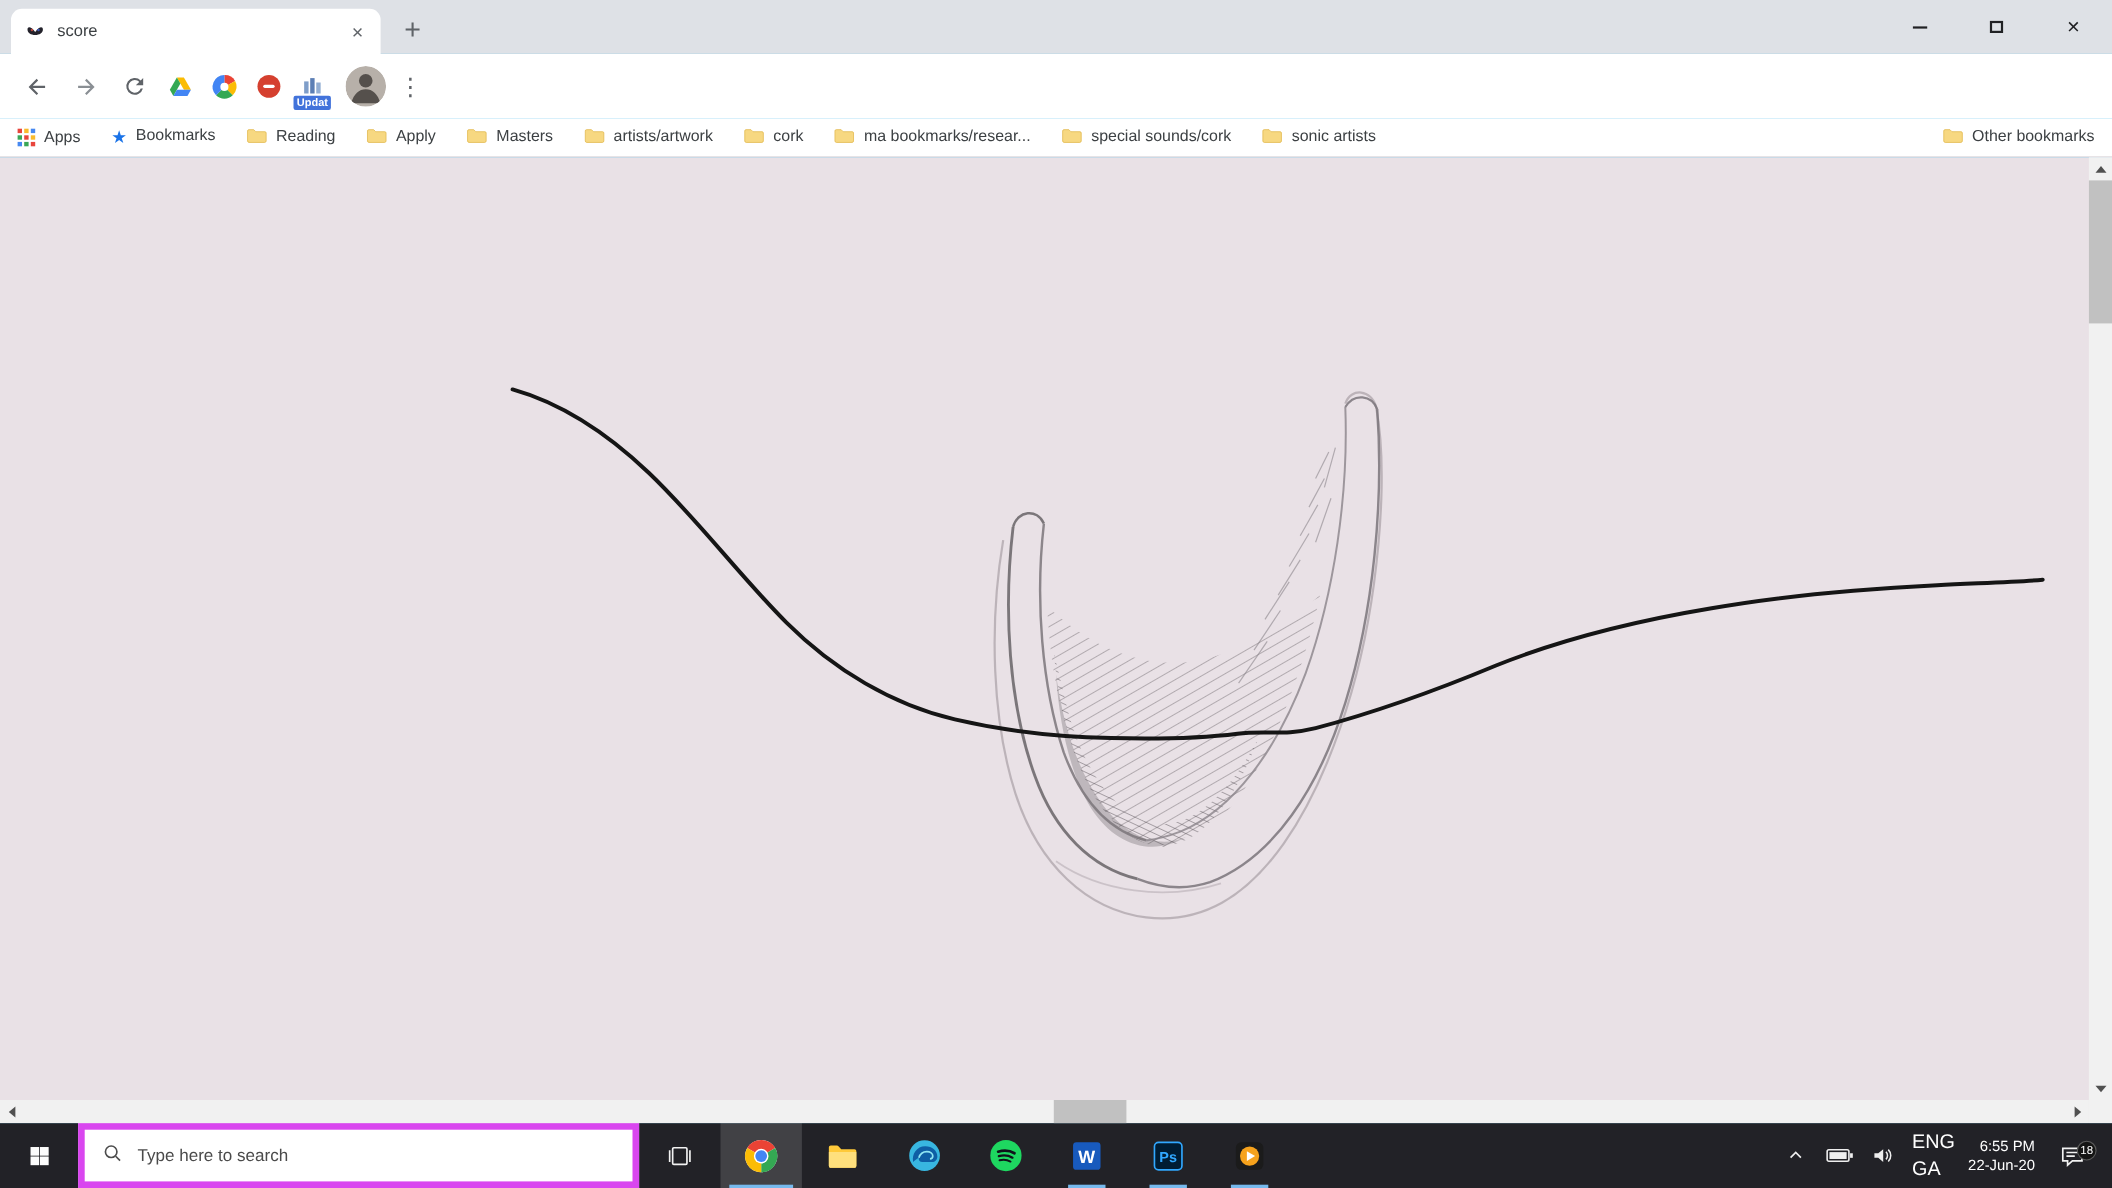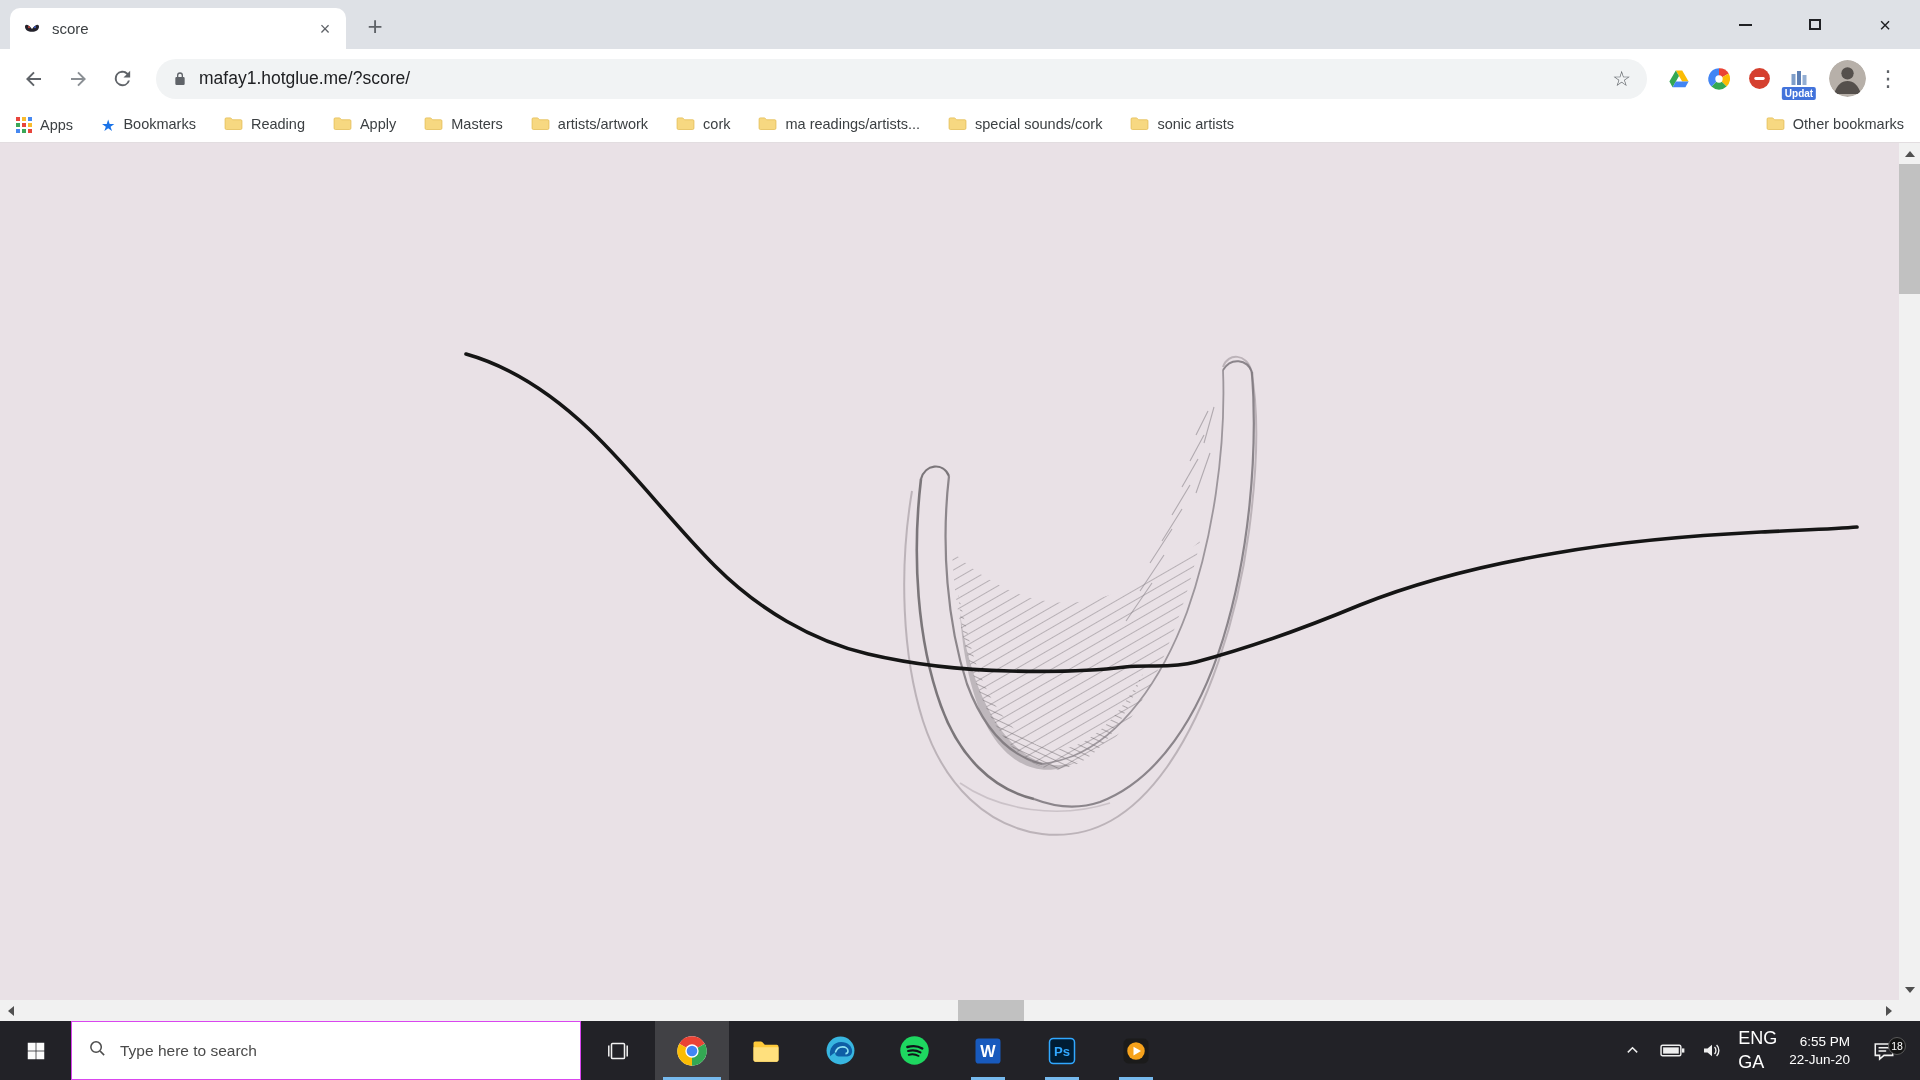--- a/index.html
+++ b/index.html
@@ -58,21 +58,21 @@
   .tri-up { width:0;height:0;border-left:5px solid transparent;border-right:5px solid transparent;border-bottom:6px solid #505050; }
   .tri-down { width:0;height:0;border-left:5px solid transparent;border-right:5px solid transparent;border-top:6px solid #505050; }
   .tri-left { width:0;height:0;border-top:5px solid transparent;border-bottom:5px solid transparent;border-right:6px solid #505050; }
   .tri-right { width:0;height:0;border-top:5px solid transparent;border-bottom:5px solid transparent;border-left:6px solid #505050; }
   .vthumb { position:absolute; top:21px; left:0; width:21px; height:130px; background:#c1c1c1; }
   .hthumb { position:absolute; left:958px; top:0; width:66px; height:21px; background:#c1c1c1; }
 
   
   .taskbar { height:59px; background:#222227; display:flex; align-items:stretch; color:#fff; }
   .tb-start { width:71px; display:flex; align-items:center; justify-content:center; }
-  .tb-search { width:510px; background:#fff; border:1px solid #d946ef; display:flex; align-items:center; gap:13px; padding:0 16px; }
+  .tb-search { width:510px; background:#fff; border:6px solid #d946ef; display:flex; align-items:center; gap:13px; padding:0 16px; }
   .tb-search-text { color:#4a4a4a; font-size:15.5px; }
   .tb-app { width:74px; display:flex; align-items:center; justify-content:center; position:relative; }
   .tb-app.active { background:rgba(255,255,255,0.14); }
   .tb-app.active::after { content:""; position:absolute; bottom:0; left:8px; right:8px; height:3px; background:#76b9ed; }
   .tb-app.running::after { content:""; position:absolute; bottom:0; left:20px; right:20px; height:3px; background:#76b9ed; }
   .tray { margin-left:auto; display:flex; align-items:center; gap:12px; padding-right:14px; }
   .tray-icon { display:flex; align-items:center; justify-content:center; width:28px; }
   .tray-lang { font-size:18px; line-height:1.3; }
   .tray-clock { font-size:13.5px; line-height:1.3; text-align:right; }
   .tray-action { position:relative; width:44px; display:flex; align-items:center; justify-content:center; }
@@ -118,29 +118,20 @@
     <div class="nav-btn">
       <svg width="24" height="24" viewBox="0 0 24 24">
           <path d="M5 11h11.2l-4.9-4.9 1.4-1.4L20 12l-7.3 7.3-1.4-1.4 4.9-4.9H5z" fill="#8a8f94"></path>
         </svg>
     </div>
     <div class="nav-btn">
       <svg width="23" height="23" viewBox="0 0 24 24">
           <path d="M17.65 6.35A8 8 0 1 0 19.73 14h-2.08A6 6 0 1 1 12 6c1.66 0 3.14.69 4.22 1.78L13 11h7V4z" fill="#5f6368"></path>
         </svg>
     </div>
-    <div class="omnibox">
-      <span class="lock">
-        <svg width="16" height="16" viewBox="0 0 24 24">
-            <path d="M12 2a4.5 4.5 0 0 0-4.5 4.5V9H6.8A1.8 1.8 0 0 0 5 10.8v8.4A1.8 1.8 0 0 0 6.8 21h10.4a1.8 1.8 0 0 0 1.8-1.8v-8.4A1.8 1.8 0 0 0 17.2 9h-.7V6.5A4.5 4.5 0 0 0 12 2zm-2.5 4.5a2.5 2.5 0 0 1 5 0V9h-5z" fill="#5f6368"></path>
-          </svg>
-      </span>
-      <span class="url">mafay1.hotglue.me/?score/</span>
-      <span class="star-glyph">☆</span>
-    </div>
     <div class="ext">
       <svg width="24" height="24" viewBox="0 0 24 24">
         <path d="M8.8 3.5h6.4l6.4 11.1h-6.4z" fill="#fbbc04"></path>
         <path d="M8.8 3.5L2.4 14.6l3.2 5.6L12 9z" fill="#34a853"></path>
         <path d="M5.6 20.2h12.8l3.2-5.6H8.8z" fill="#4285f4"></path>
       </svg>
     </div>
     <div class="ext">
       <svg width="26" height="26" viewBox="0 0 24 24">
         <circle cx="12" cy="12" r="10" fill="#fff"></circle>
@@ -221,21 +212,21 @@
     <div class="bm-item">
       <span><svg width="19" height="15" viewBox="0 0 20 16">
             <path d="M1 3.2C1 2.5 1.5 2 2.2 2H7l2 2h8.8c.7 0 1.2.5 1.2 1.2V13c0 .8-.6 1.4-1.4 1.4H2.4C1.6 14.4 1 13.8 1 13Z" fill="#f7d881" stroke="#e3bb52" stroke-width="0.8"></path>
           </svg></span>
       <span>cork</span>
     </div>
     <div class="bm-item">
       <span><svg width="19" height="15" viewBox="0 0 20 16">
             <path d="M1 3.2C1 2.5 1.5 2 2.2 2H7l2 2h8.8c.7 0 1.2.5 1.2 1.2V13c0 .8-.6 1.4-1.4 1.4H2.4C1.6 14.4 1 13.8 1 13Z" fill="#f7d881" stroke="#e3bb52" stroke-width="0.8"></path>
           </svg></span>
-      <span>ma readings/artists...</span>
+      <span>ma bookmarks/resear...</span>
     </div>
     <div class="bm-item">
       <span><svg width="19" height="15" viewBox="0 0 20 16">
             <path d="M1 3.2C1 2.5 1.5 2 2.2 2H7l2 2h8.8c.7 0 1.2.5 1.2 1.2V13c0 .8-.6 1.4-1.4 1.4H2.4C1.6 14.4 1 13.8 1 13Z" fill="#f7d881" stroke="#e3bb52" stroke-width="0.8"></path>
           </svg></span>
       <span>special sounds/cork</span>
     </div>
     <div class="bm-item">
       <span><svg width="19" height="15" viewBox="0 0 20 16">
             <path d="M1 3.2C1 2.5 1.5 2 2.2 2H7l2 2h8.8c.7 0 1.2.5 1.2 1.2V13c0 .8-.6 1.4-1.4 1.4H2.4C1.6 14.4 1 13.8 1 13Z" fill="#f7d881" stroke="#e3bb52" stroke-width="0.8"></path>

